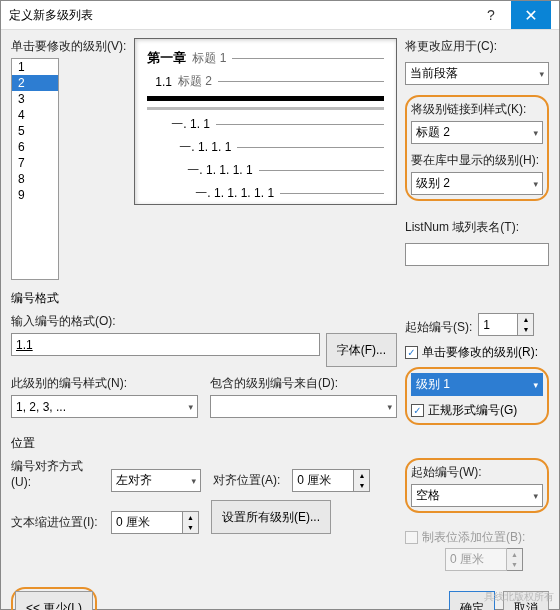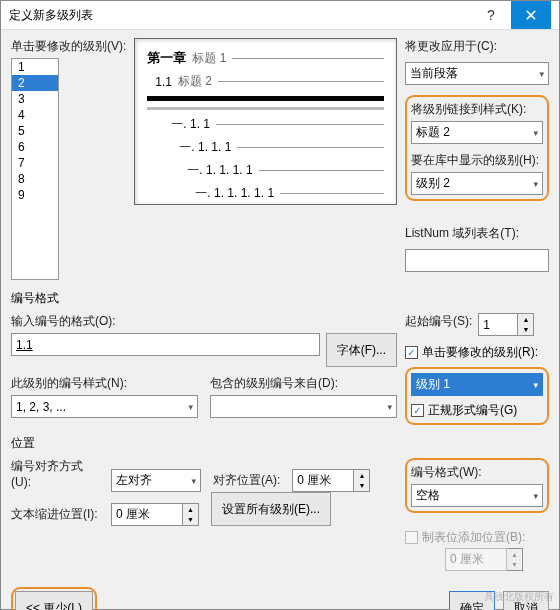--- a/index.html
+++ b/index.html
@@ -20,21 +20,21 @@
 .pv-line{display:flex;align-items:center;gap:6px;margin-bottom:6px;font-size:10px}
 .pv-num{white-space:nowrap}
 .pv-bold{font-weight:700;font-size:13px}
 .pv-bar{flex:1;height:1px;background:#999}
 .pv-bar.bold{height:5px;background:#000}
 .pv-bar.gray{height:3px;background:#bbb}
 .pv-title{color:#666;font-size:12px}
 .rightcol{width:144px;display:flex;flex-direction:column;gap:4px}
 .sel-input,.txt-input{height:23px;border:1px solid #8f8f8f;background:#fff;padding:0 4px;width:100%;display:flex;align-items:center;justify-content:space-between}
 .sel-input .chev{font-size:9px;color:#555}
-.hl{border:2px solid #e8912a;border-radius:9px;padding:4px}
+.hl{border:2px solid #e8912a;border-radius:14px;padding:4px}
 .fieldset-label{margin-top:6px;margin-bottom:2px}
 .btn{height:24px;border:1px solid #999;background:#e8e8e8;padding:16px 10px;display:inline-flex;align-items:center;cursor:default}
 .chk{display:flex;align-items:center;gap:4px}
 .chk .box{width:13px;height:13px;border:1px solid #555;background:#fff;display:flex;align-items:center;justify-content:center;font-size:10px;color:#2d7dd2}
 .dis{color:#9a9a9a}
 .dis .sel-input,.dis .txt-input,.dis .box{border-color:#bbb;background:#f5f5f5}
 .section-row{display:flex;gap:12px;align-items:flex-end}
 .col{display:flex;flex-direction:column}
 .footer{display:flex;justify-content:space-between;align-items:center;padding:8px 10px}
 .watermark{position:absolute;right:6px;bottom:6px;font-size:10px;color:#b8b8b8}
@@ -129,21 +129,21 @@
               <span>标题 2</span>
               <span class="chev">▾</span>
             </div>
           <span class="label" style="margin-top:8px">要在库中显示的级别(H):</span>
           <div class="sel-input">
               <span>级别 2</span>
               <span class="chev">▾</span>
             </div>
         </div>
 
-        <span class="label" style="margin-top:20px">ListNum 域列表名(T):</span>
+        <span class="label" style="margin-top:14px">ListNum 域列表名(T):</span>
         <div class="txt-input">
             <span></span>
           </div>
       </div>
     </div>
 
     <span class="fieldset-label">编号格式</span>
 
     <div class="row">
       <div class="col" style="flex:1">
@@ -166,21 +166,21 @@
             <span class="label">包含的级别编号来自(D):</span>
             <div class="sel-input">
                 <span></span>
                 <span class="chev">▾</span>
               </div>
           </div>
         </div>
       </div>
 
       <div class="rightcol">
-        <div class="row" style="align-items:flex-start;gap:6px">
+        <div class="row" style="align-items:flex-end;gap:6px">
           <span class="label" style="margin:0">起始编号(S):</span>
           <div class="spin">
             <div class="txt-input">
                 <span>1</span>
               </div>
             <div class="spbtn">
                 <span>▲</span>
                 <span>▼</span>
               </div>
           </div>
@@ -220,40 +220,40 @@
           <div class="spin">
               <div class="txt-input" style="width:62px">
                 <span>0 厘米</span>
               </div>
               <div class="spbtn">
                 <span>▲</span>
                 <span>▼</span>
               </div>
             </div>
         </div>
-        <div class="section-row" style="">
+        <div class="section-row" style="margin-top:8px">
           <div class="col" style="width:88px">
               <span class="label">文本缩进位置(I):</span>
             </div>
           <div class="spin">
               <div class="txt-input" style="width:72px">
                 <span>0 厘米</span>
               </div>
               <div class="spbtn">
                 <span>▲</span>
                 <span>▼</span>
               </div>
             </div>
           <div class="btn">设置所有级别(E)...</div>
         </div>
       </div>
 
       <div class="rightcol">
         <div class="hl">
-          <span class="label">编号格式(W):</span>
+          <span class="label">起始编号(W):</span>
           <div class="sel-input">
               <span>空格</span>
               <span class="chev">▾</span>
             </div>
         </div>
         <div class="dis" style="margin-top:12px">
           <div class="chk">
               <div class="box"></div>
               <span>制表位添加位置(B):</span>
             </div>

